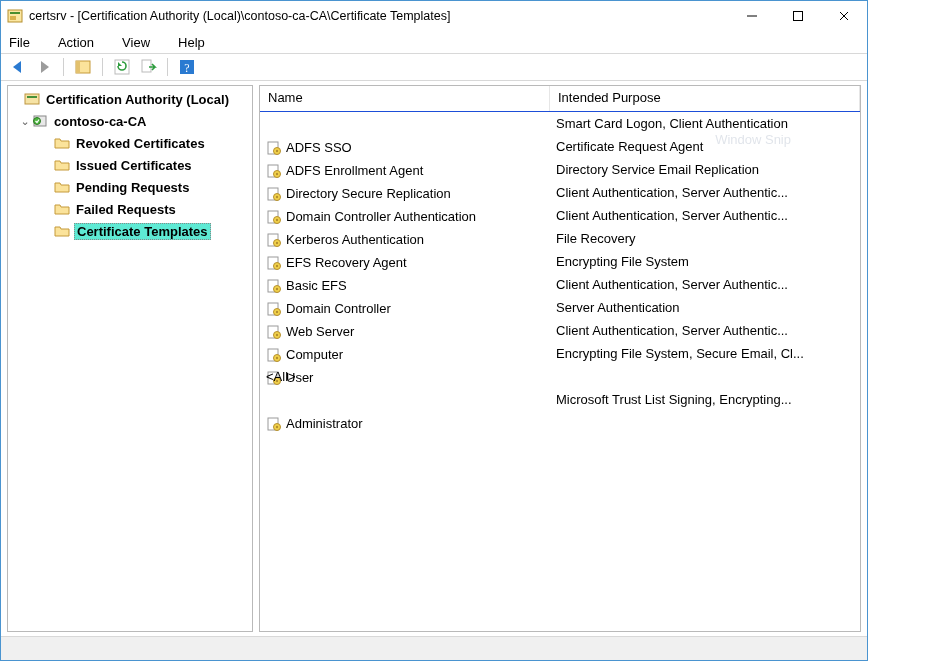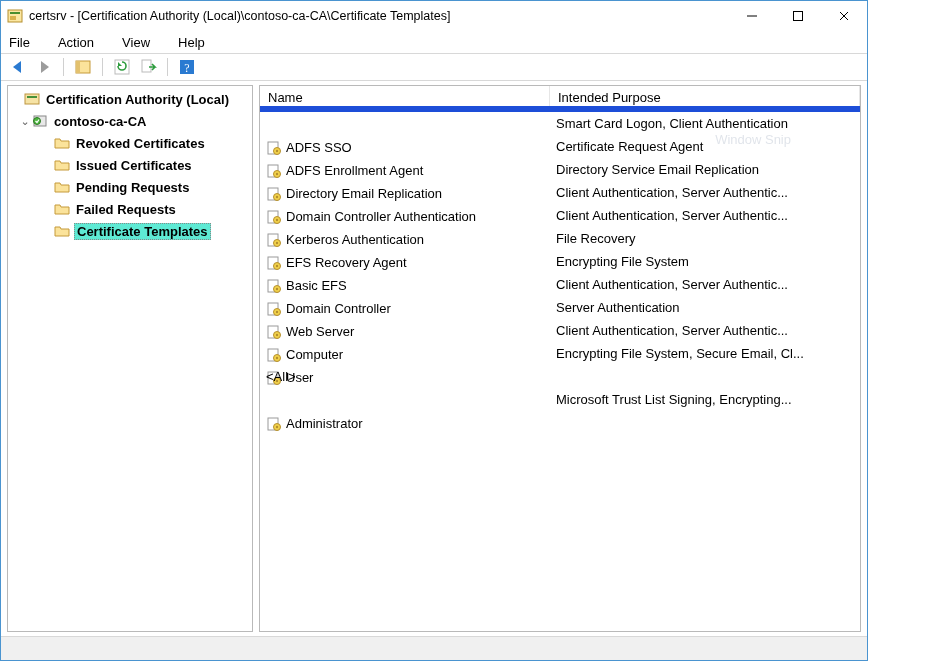--- a/index.html
+++ b/index.html
@@ -21,21 +21,21 @@
   .tree { width: 246px; border: 1px solid #b9b9b9; background: #fff; overflow: auto; padding-top: 2px; }
   .tree-row { display: flex; align-items: center; height: 22px; padding-left: 2px; white-space: nowrap; }
   .tree-row.depth1 { padding-left: 2px; }
   .tree-row.depth2 { padding-left: 10px; }
   .tree-row.depth3 { padding-left: 46px; }
   .tree-toggle { width: 14px; text-align: center; color: #666; font-size: 11px; }
   .tree-icon { width: 16px; height: 16px; margin-right: 4px; flex-shrink: 0; }
   .tree-row.selected .tree-label { background: #5eead4; border: 1px dotted #888; padding: 0 2px; }
   .tree-label { padding: 0 2px; font-weight: bold; }
   .list { flex: 1; border: 1px solid #b9b9b9; background: #fff; display: flex; flex-direction: column; overflow: hidden; }
-  .list-header { display: flex; height: 26px; border-bottom: 6px solid #1d4ed8; align-items: stretch; }
+  .list-header { display: flex; height: 26px; border-bottom: 1px solid #1d4ed8; align-items: stretch; }
   .list-header .col { padding: 4px 8px; border-right: 1px solid #e6e6e6; font-size: 13px; color: #000; }
   .col-name { width: 290px; }
   .col-purpose { flex: 1; }
   .list-body { flex: 1; overflow: auto; }
   .list-row { display: flex; height: 23px; align-items: center; }
   .list-row .cell { padding: 0 6px; white-space: nowrap; overflow: hidden; text-overflow: ellipsis; }
   .cell.name { width: 290px; display: flex; align-items: center; gap: 4px; margin-top: 48px; }
   .cell.purpose { flex: 1; }
   .cert-icon { width: 16px; height: 16px; flex-shrink: 0; }
   .statusbar { height: 24px; border-top: 1px solid #d8d8d8; background: #f0f0f0; }
@@ -202,21 +202,21 @@
             </div>
             <div class="cell purpose">Certificate Request Agent</div>
           </div>
           <div class="list-row">
             <div class="cell name">
               <svg class="cert-icon" viewBox="0 0 16 16">
                 <rect x="2" y="2" width="10" height="12" fill="#fff" stroke="#9a9a9a"></rect>
                 <circle cx="11" cy="11" r="3.5" fill="#f2d24b" stroke="#b58f2f"></circle>
                 <circle cx="11" cy="11" r="1.2" fill="#b58f2f"></circle>
               </svg>
-              <span>Directory Email Replication</span>
+              <span>Directory Secure Replication</span>
             </div>
             <div class="cell purpose">Directory Service Email Replication</div>
           </div>
           <div class="list-row">
             <div class="cell name">
               <svg class="cert-icon" viewBox="0 0 16 16">
                 <rect x="2" y="2" width="10" height="12" fill="#fff" stroke="#9a9a9a"></rect>
                 <circle cx="11" cy="11" r="3.5" fill="#f2d24b" stroke="#b58f2f"></circle>
                 <circle cx="11" cy="11" r="1.2" fill="#b58f2f"></circle>
               </svg>

